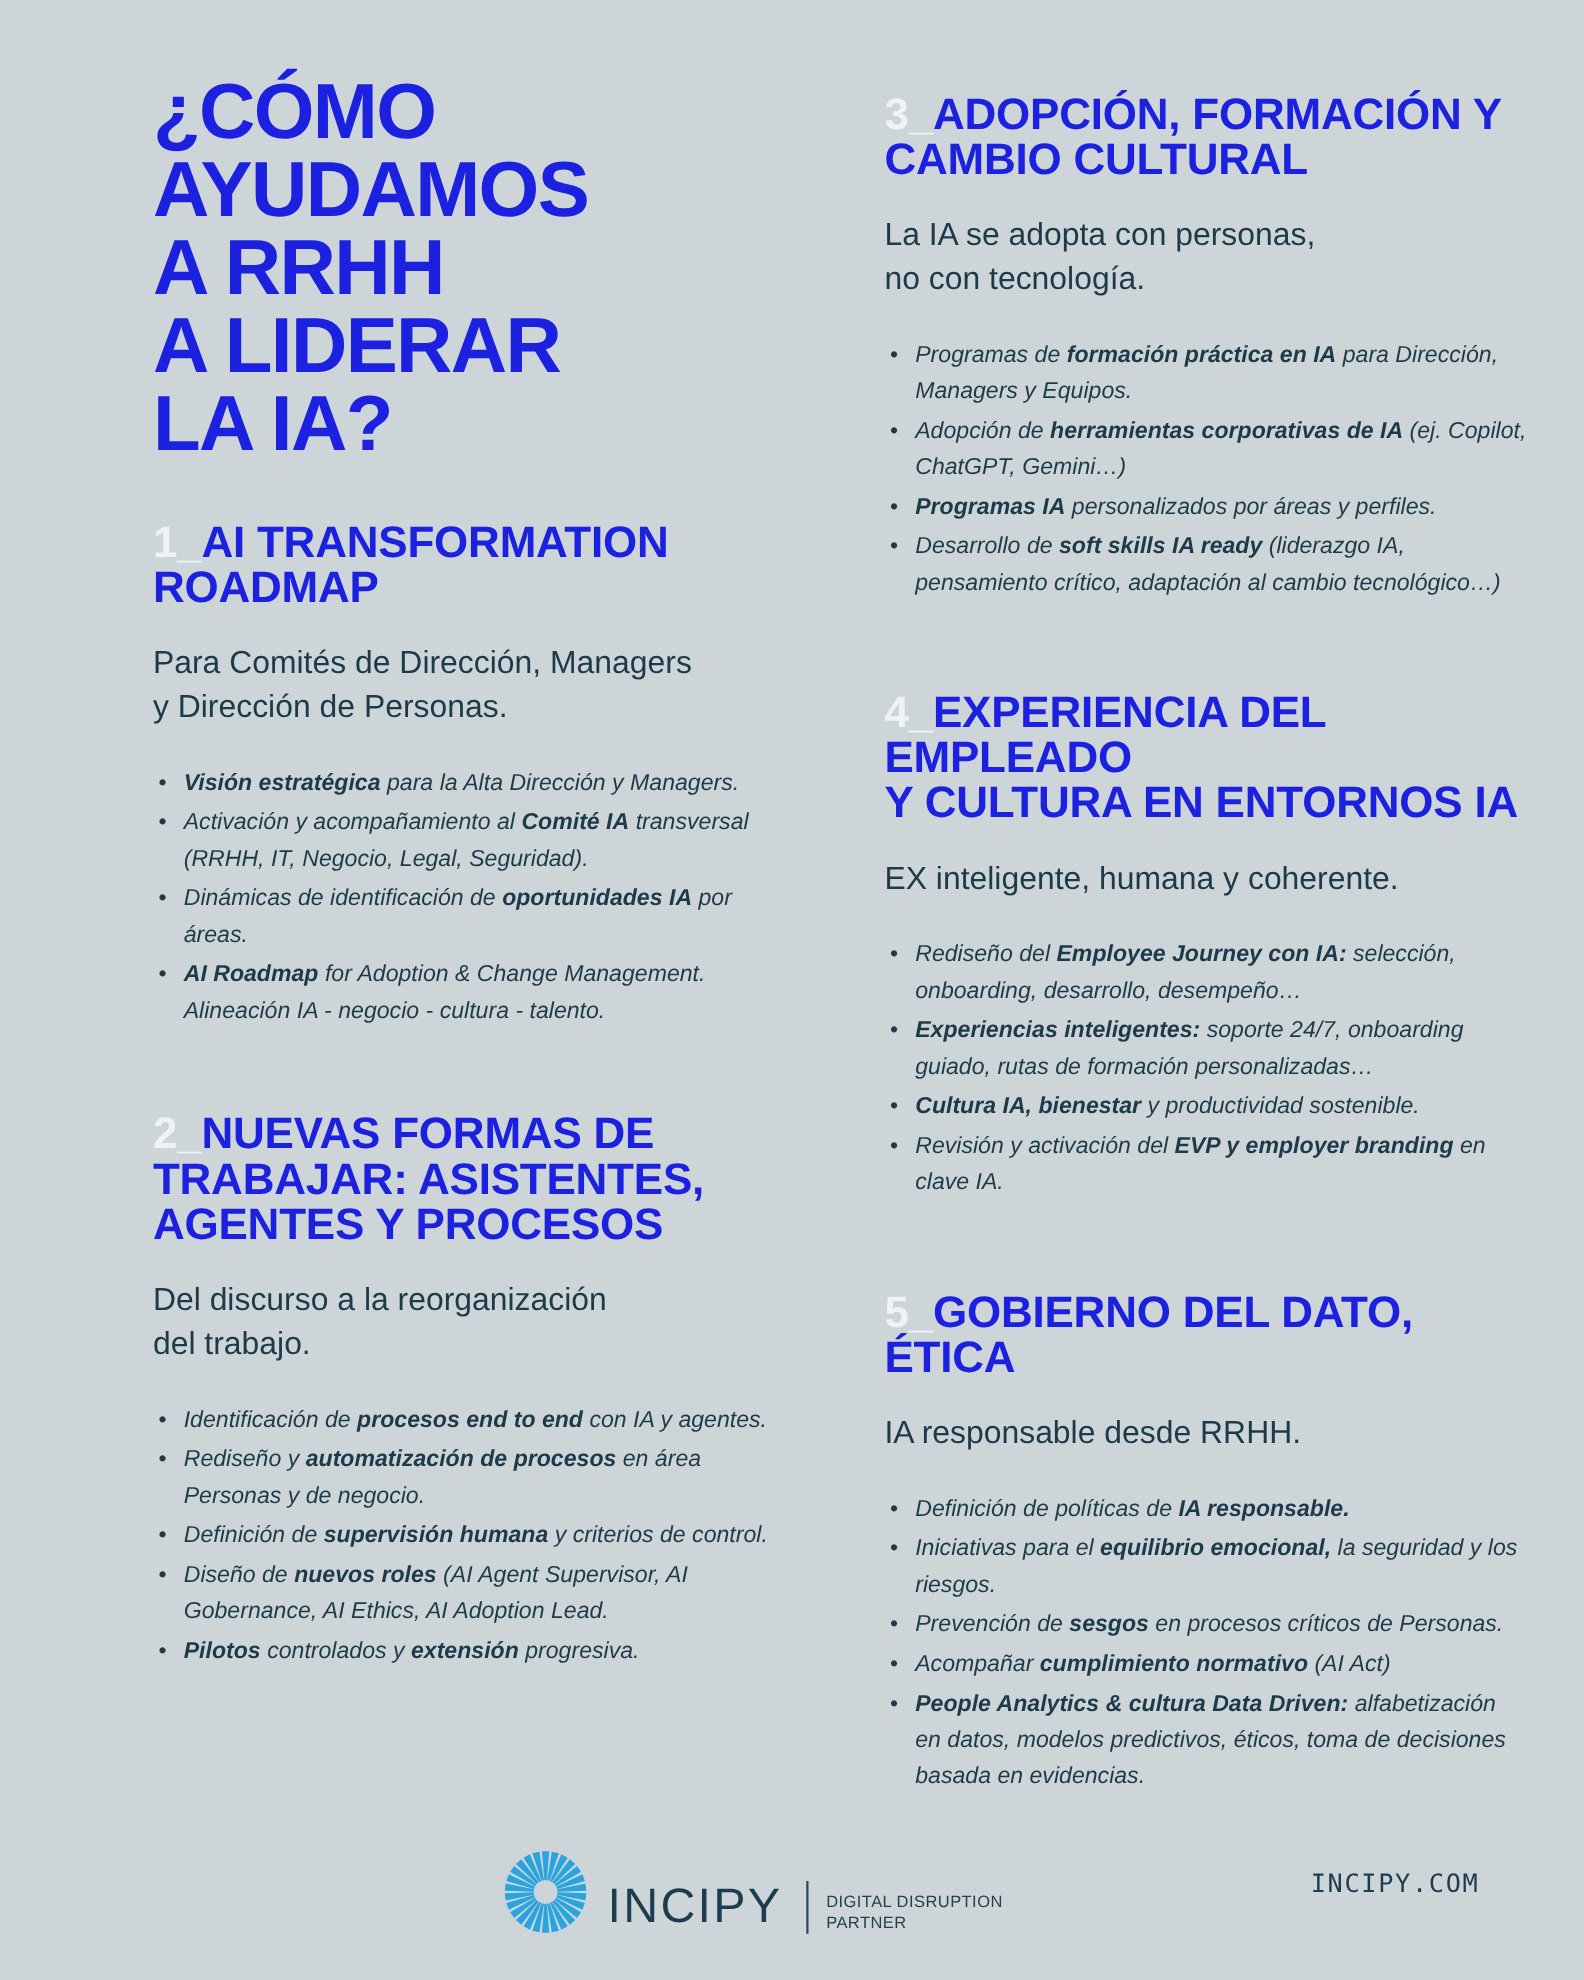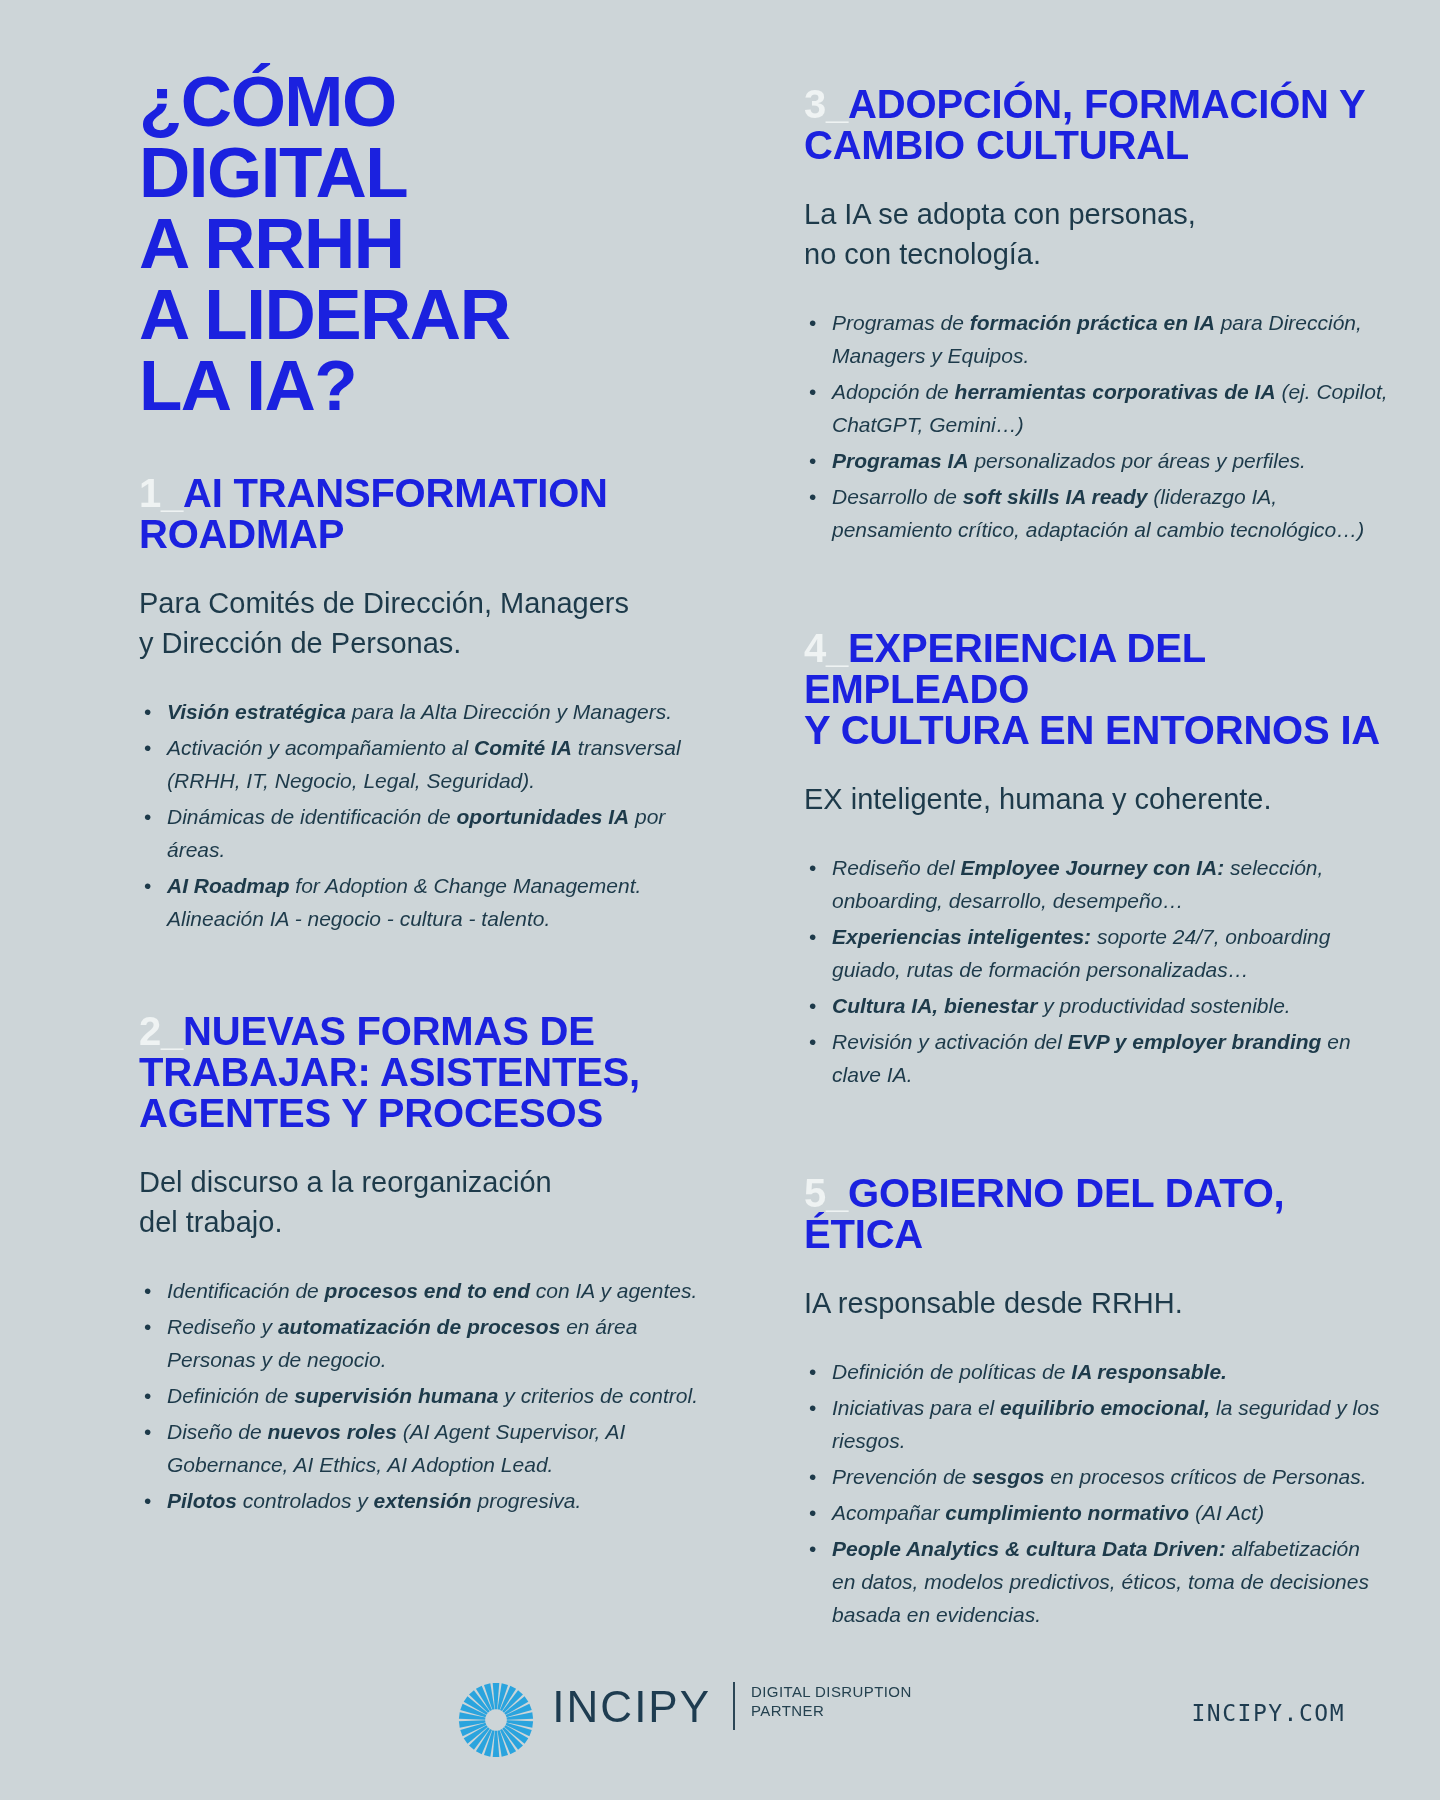--- a/index.html
+++ b/index.html
@@ -89,21 +89,21 @@
   .seg{font-weight:400;font-style:italic;}
   .seg.bold{font-weight:700;}
 
   
   .footer{
     position:absolute;
     left:95px;right:95px;top:1682px;height:90px;
   }
   .brand{
     display:flex;
-    align-items:flex-start;
+    align-items:flex-end;
     justify-content:center;
     width:fit-content;
     margin:0 auto;
     transform:translateX(-35px);
   }
   .logo{display:block;width:76px;height:76px;}
   .wordmark{
     margin-left:18px;
     font-size:44px;
     letter-spacing:2px;
@@ -133,21 +133,21 @@
   }
 </style>
 </head>
 <body>
 
 <div class="page">
   <div class="columns">
     <div class="col-left">
       <h1 class="title">
           <span class="tline">¿CÓMO</span>
-          <span class="tline">DIGITAL</span>
+          <span class="tline">AYUDAMOS</span>
           <span class="tline">A RRHH</span>
           <span class="tline">A LIDERAR</span>
           <span class="tline">LA IA?</span>
         </h1>
       <div class="sections">
           <section>
             <h2>
               <span class="hline"><span class="num">1_</span>AI TRANSFORMATION</span>
               <span class="hline">ROADMAP</span>
             </h2>

